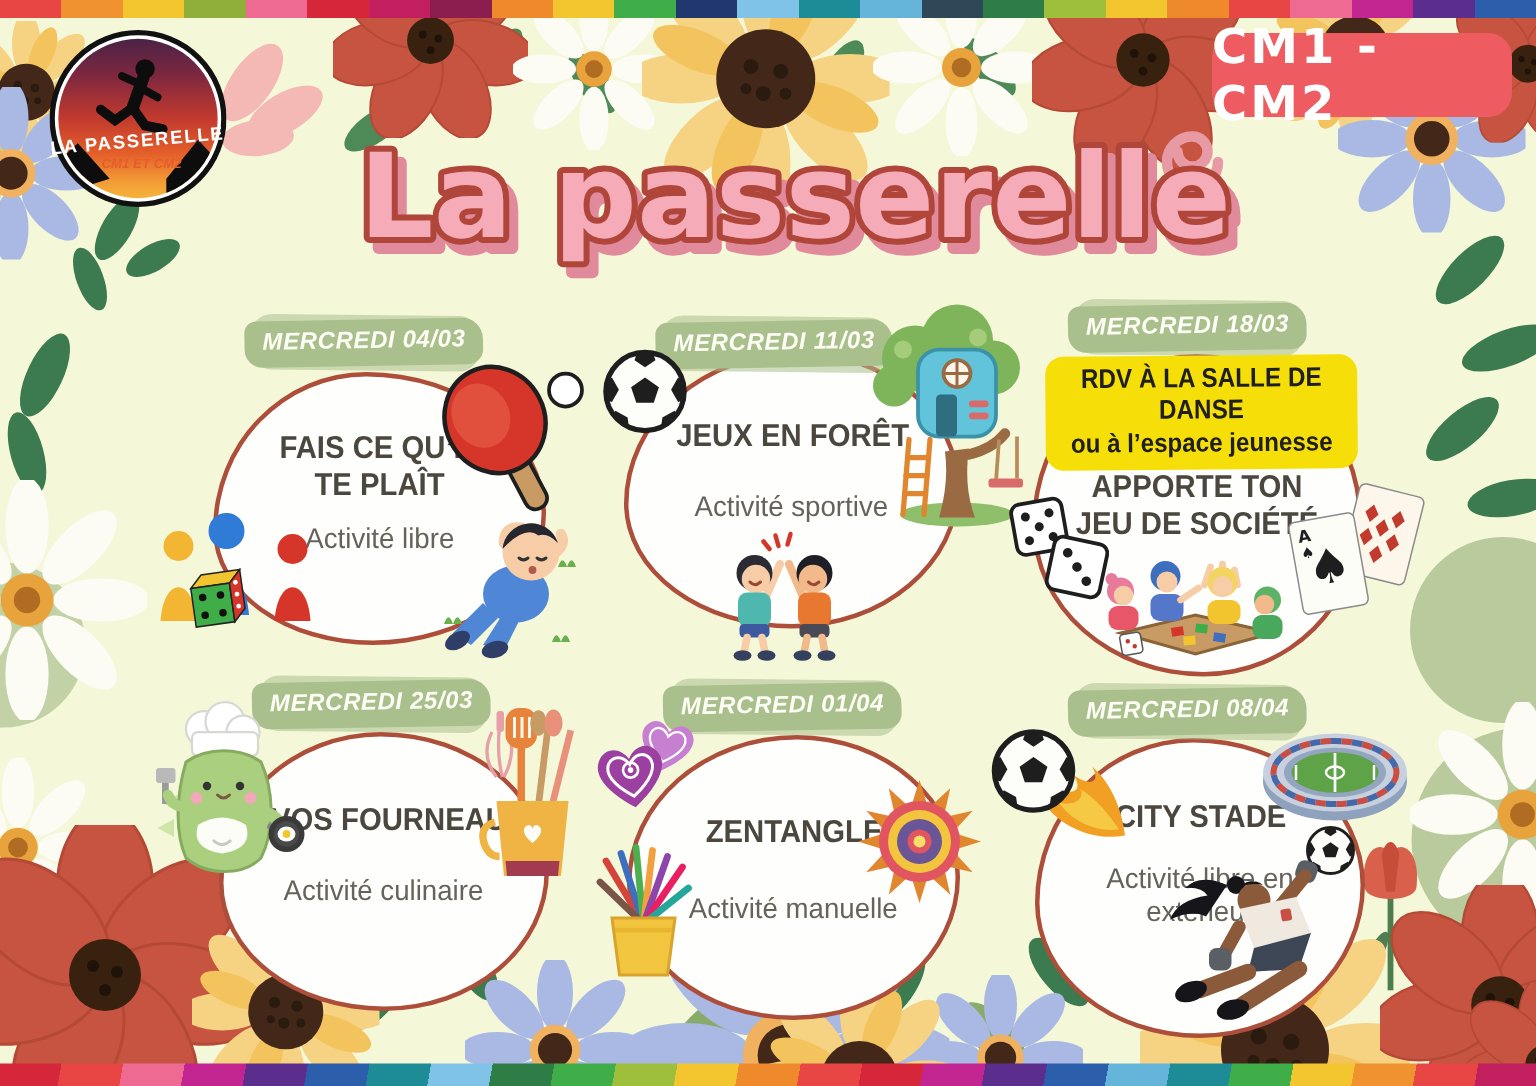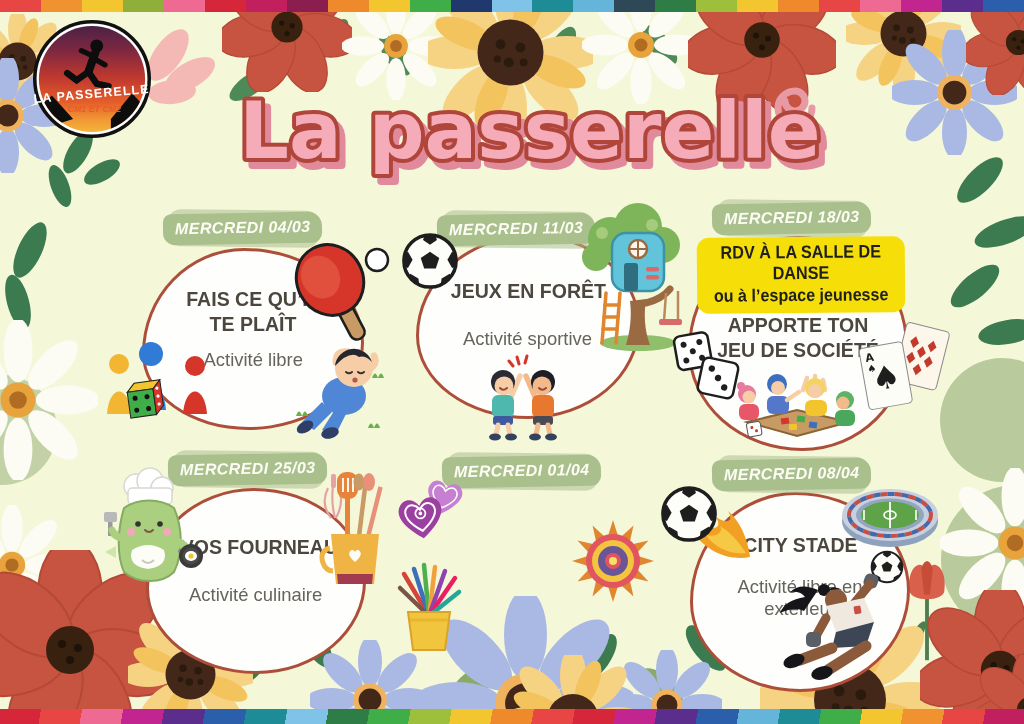--- a/index.html
+++ b/index.html
@@ -262,20 +262,21 @@
           <path d="M47 44 L37 51 L29 45 M47 44 L54 54 L64 56" stroke="#0d0d0d" stroke-width="5.5" stroke-linecap="round" fill="none"></path>
         </g>
         <path d="M-4 82 L16 64 L34 84 L-4 96 Z" fill="#0d0d0d"></path>
         <path d="M66 84 L84 62 L104 84 L104 100 L66 100 Z" fill="#0d0d0d"></path>
       </g>
       <text x="50" y="66" text-anchor="middle" font-size="10.5" font-weight="700" fill="#fff" letter-spacing="1" transform="rotate(-5 50 66)" font-family="Liberation Sans, sans-serif">LA PASSERELLE</text>
       <text x="52" y="78" text-anchor="middle" font-size="7.5" font-weight="700" font-style="italic" fill="#e85c2a" font-family="Liberation Sans, sans-serif">CM1 ET CM2</text>
     </svg>
   </div>
 
+  <div class="badge">CM1 - CM2</div>
 
   <svg class="title-svg" viewBox="0 0 650 140">
     <text class="title-shadow" x="331" y="110">La passerelle</text>
     <text class="title-main" x="325" y="103">La passerelle</text>
   </svg>
 
   <div class="date-banner" style="left:163px;top:213px;">MERCREDI 04/03</div>
   <div class="bubble b1">
     <div class="bubble-title">FAIS CE QU’IL TE PLAÎT</div>
     <div class="bubble-sub">Activité libre</div>
@@ -296,20 +297,24 @@
     <div class="loc2">ou à l’espace jeunesse</div>
   </div>
 
   <div class="date-banner" style="left:168px;top:454px;">MERCREDI 25/03</div>
   <div class="bubble b4">
     <div class="bubble-title">À VOS FOURNEAUX</div>
     <div class="bubble-sub">Activité culinaire</div>
   </div>
 
   <div class="date-banner" style="left:442px;top:456px;">MERCREDI 01/04</div>
+  <div class="bubble b5">
+    <div class="bubble-title">ZENTANGLE</div>
+    <div class="bubble-sub">Activité manuelle</div>
+  </div>
 
   <div class="date-banner" style="left:712px;top:459px;">MERCREDI 08/04</div>
   <div class="bubble b6">
     <div class="bubble-title">CITY STADE</div>
     <div class="bubble-sub">Activité libre en extérieur</div>
   </div>
 
   <svg class="icon" style="left:288px;top:240px;width:105px;height:115px;" viewBox="0 0 105 115">
     <g transform="rotate(-28 50 55)">
       <rect x="42" y="64" width="15" height="40" rx="7" fill="#c89a64" stroke="#1e1e1e" stroke-width="2.5"></rect>

